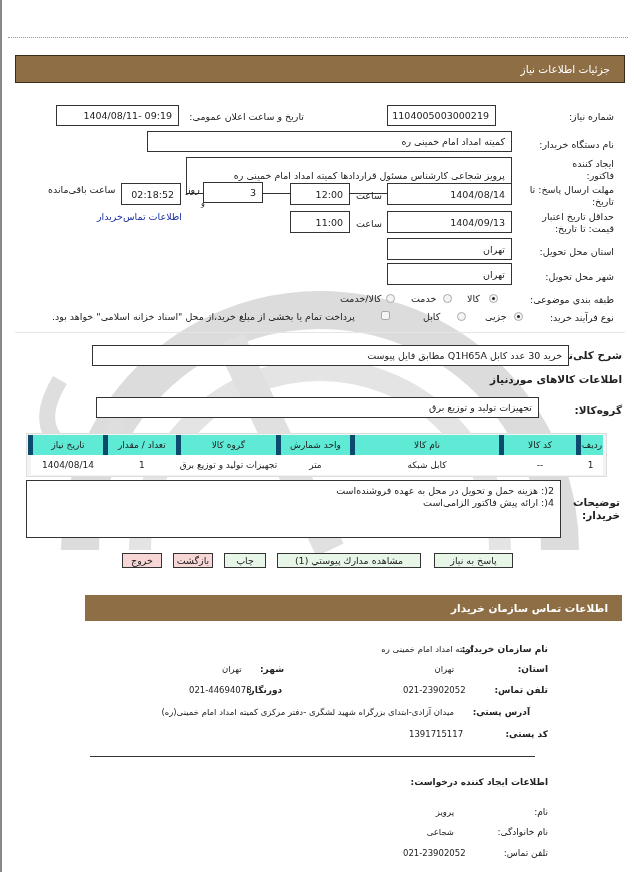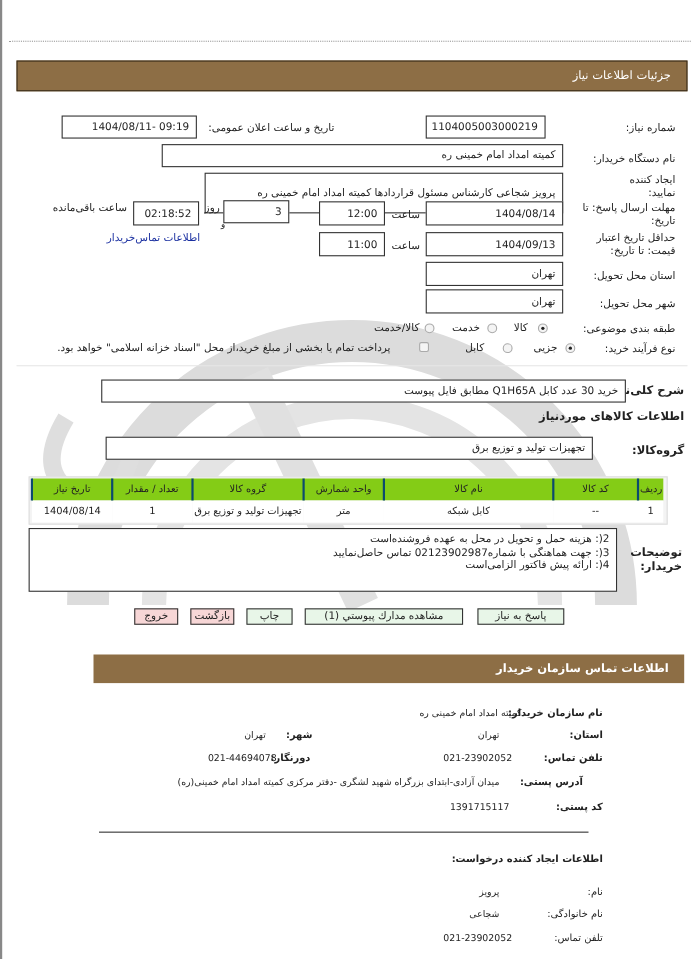--- a/index.html
+++ b/index.html
@@ -23,21 +23,21 @@
   .box.left { justify-content:flex-start; direction:ltr; }
   .box.right { justify-content:flex-start; }
   .link { position:absolute; color:#1a2fa0; font-size:9.5px; white-space:nowrap; cursor:pointer; }
   .radio {
     position:absolute; width:9px; height:9px; border-radius:50%; border:1px solid #aaa; background:#f4f4f4; box-sizing:border-box;
   }
   .radio.on::after { content:""; position:absolute; left:2px; top:2px; width:3px; height:3px; border-radius:50%; background:#222; }
   .check { position:absolute; width:9px; height:9px; border:1px solid #aaa; background:#f4f4f4; border-radius:2px; box-sizing:border-box; }
   .bold { font-weight:bold; font-size:10.5px; }
   table.items { position:absolute; left:28px; top:435px; width:575px; border-collapse:collapse; font-size:9px; }
-  table.items th { background:#84cc16; font-weight:normal; height:18px; border-left:2px solid #0c4a6e; }
+  table.items th { background:#5eead4; font-weight:normal; height:18px; border-left:5px solid #0c4a6e; }
   table.items td { height:18px; text-align:center; background:#fff; }
   .tablewrap { position:absolute; left:26px; top:433px; width:579px; height:42px; border:1px solid #ddd; background:#f3f3f3; }
   .notes {
     position:absolute; left:26px; top:480px; width:535px; height:58px; border:1px solid #333; background:#fff;
     box-sizing:border-box; padding:4px 6px; font-size:9.5px; line-height:11.5px; text-align:right;
   }
   .btn {
     position:absolute; border:1px solid #333; box-sizing:border-box; font-size:9.5px;
     display:flex; align-items:center; justify-content:center; height:15px; cursor:pointer;
   }
@@ -67,21 +67,21 @@
 <div class="box left" style="left:387px;top:105px;width:109px;height:21px;justify-content:flex-end;">1104005003000219</div>
 
 <div class="lbl" style="right:330px;top:111px;">تاریخ و ساعت اعلان عمومی:</div>
 <div class="box left" style="left:56px;top:105px;width:123px;height:21px;justify-content:flex-end;">1404/08/11- 09:19</div>
 
 <div class="lbl" style="right:20px;top:139px;">نام دستگاه خریدار:</div>
 <div class="box right" style="left:147px;top:131px;width:365px;height:21px;">کمیته امداد امام خمینی ره</div>
 
 <div class="lbl" style="right:20px;top:158px;line-height:12px;">
   <div>ایجاد کننده</div>
-  <div>نمایید:</div>
+  <div>فاکتور:</div>
 </div>
 <div class="box right" style="left:186px;top:157px;width:326px;height:37px;">پرویز شجاعی کارشناس مسئول قراردادها کمیته امداد امام خمینی ره</div>
 <div class="link" style="left:97px;top:163px;margin-top:48px;">اطلاعات تماس‌خریدار</div>
 
 <div class="lbl" style="right:20px;top:184px;">
   <div>مهلت ارسال پاسخ: تا</div>
   <div>تاریخ:</div>
 </div>
 <div class="box left" style="left:387px;top:183px;width:125px;height:22px;justify-content:flex-end;">1404/08/14</div>
 <div class="lbl" style="left:356px;top:190px;">ساعت</div>
@@ -155,21 +155,20 @@
     </tr>
   </tbody>
 </table>
 
 <div class="lbl bold" style="right:14px;top:496px;line-height:13px;">
   <div>توضیحات</div>
   <div>خریدار:</div>
 </div>
 <div class="notes">
   <div>2(: هزینه حمل و تحویل در محل به عهده فروشنده‌است</div>
-  <div>3(: جهت هماهنگی با شماره02123902987 تماس حاصل‌نمایید</div>
   <div>4(: ارائه پیش فاکتور الزامی‌است</div>
 </div>
 
 <div class="btn green" style="left:434px;top:553px;width:79px;">پاسخ به نیاز</div>
 <div class="btn green" style="left:277px;top:553px;width:144px;">مشاهده مدارك پیوستي (1)</div>
 <div class="btn green" style="left:224px;top:553px;width:42px;">چاپ</div>
 <div class="btn red" style="left:173px;top:553px;width:40px;">بازگشت</div>
 <div class="btn red" style="left:122px;top:553px;width:40px;">خروج</div>
 
 <div class="hdr" style="left:85px;top:595px;width:537px;height:26px;border:none;font-weight:bold;">

